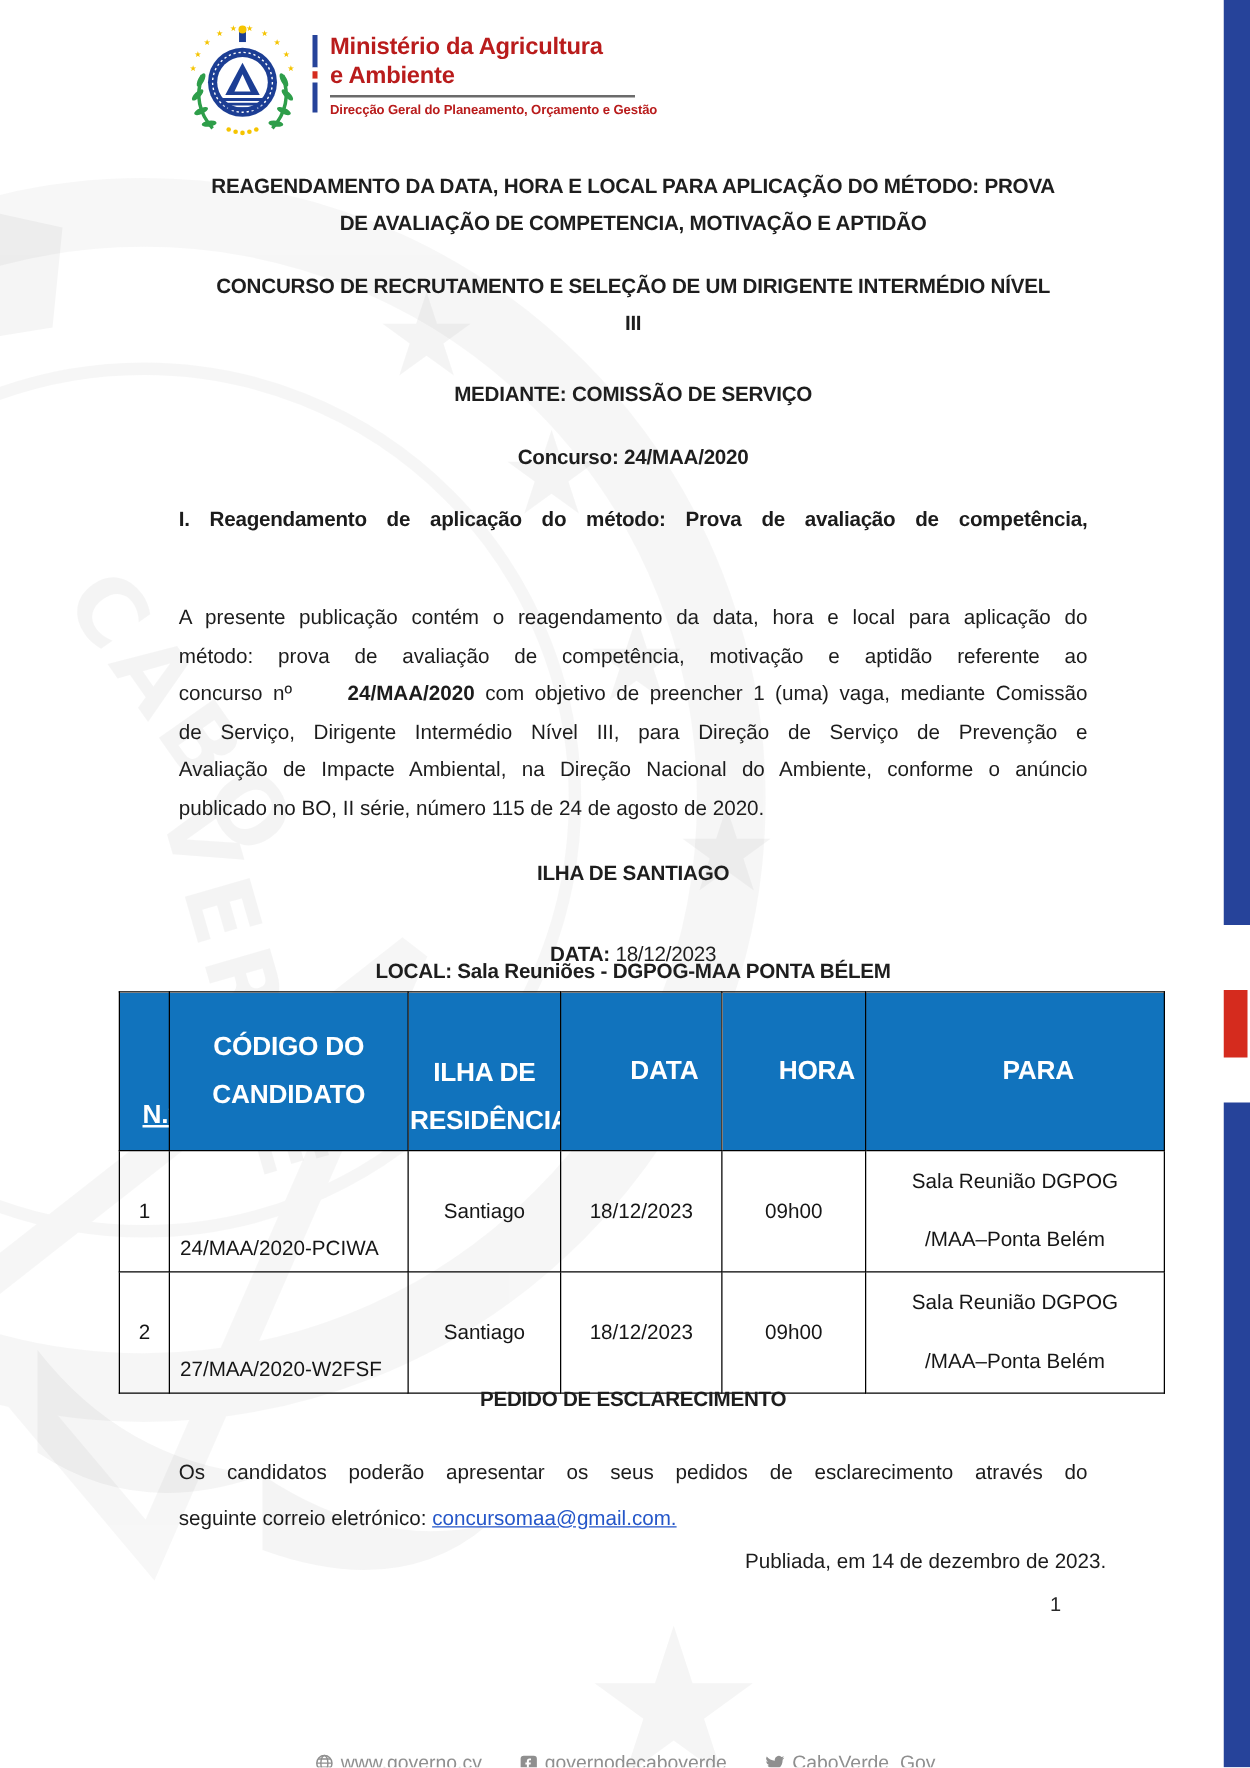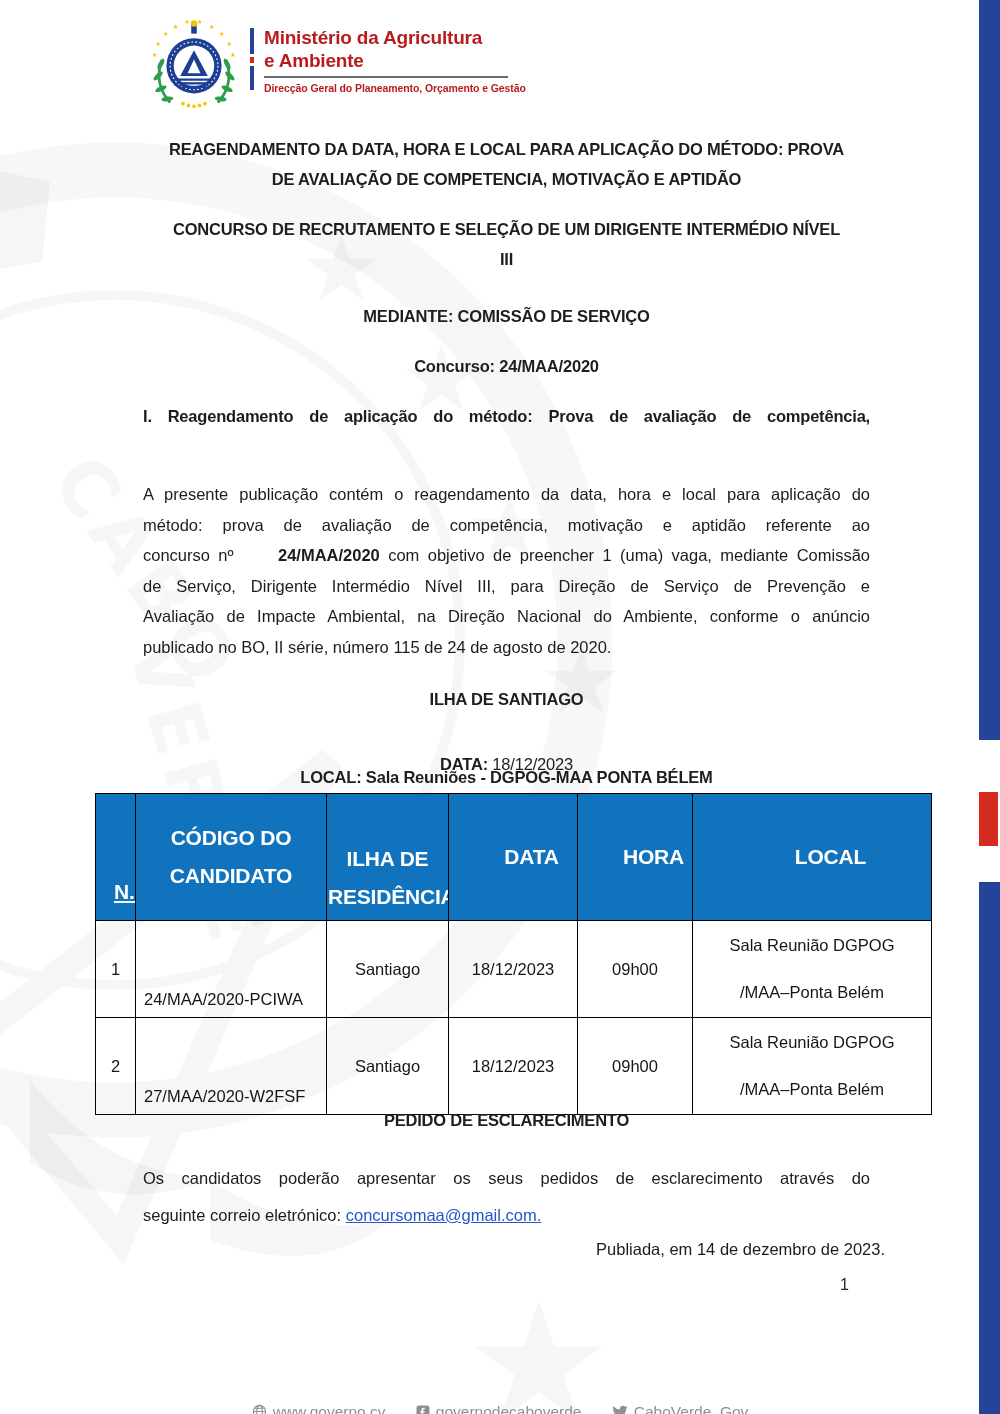--- a/index.html
+++ b/index.html
@@ -206,21 +206,21 @@
         <th class="h-code" style="background:#1173bd">
           <div>CÓDIGO DO</div>
           <div>CANDIDATO</div>
         </th>
         <th class="h-island" style="background:#1173bd">
           <div>ILHA DE</div>
           <div>RESIDÊNCIA</div>
         </th>
         <th class="h-mid" style="background:#1173bd">DATA</th>
         <th class="h-mid" style="background:#1173bd">HORA</th>
-        <th class="h-mid" style="background:#1173bd">LOCAL</th>
+        <th class="h-mid" style="background:#1173bd">PARA</th>
       </tr>
     </thead>
     <tbody>
       <tr>
         <td class="c-num">1</td>
         <td class="c-code">24/MAA/2020-PCIWA</td>
         <td class="c-mid">Santiago</td>
         <td class="c-mid">18/12/2023</td>
         <td class="c-mid">09h00</td>
         <td class="c-local">

